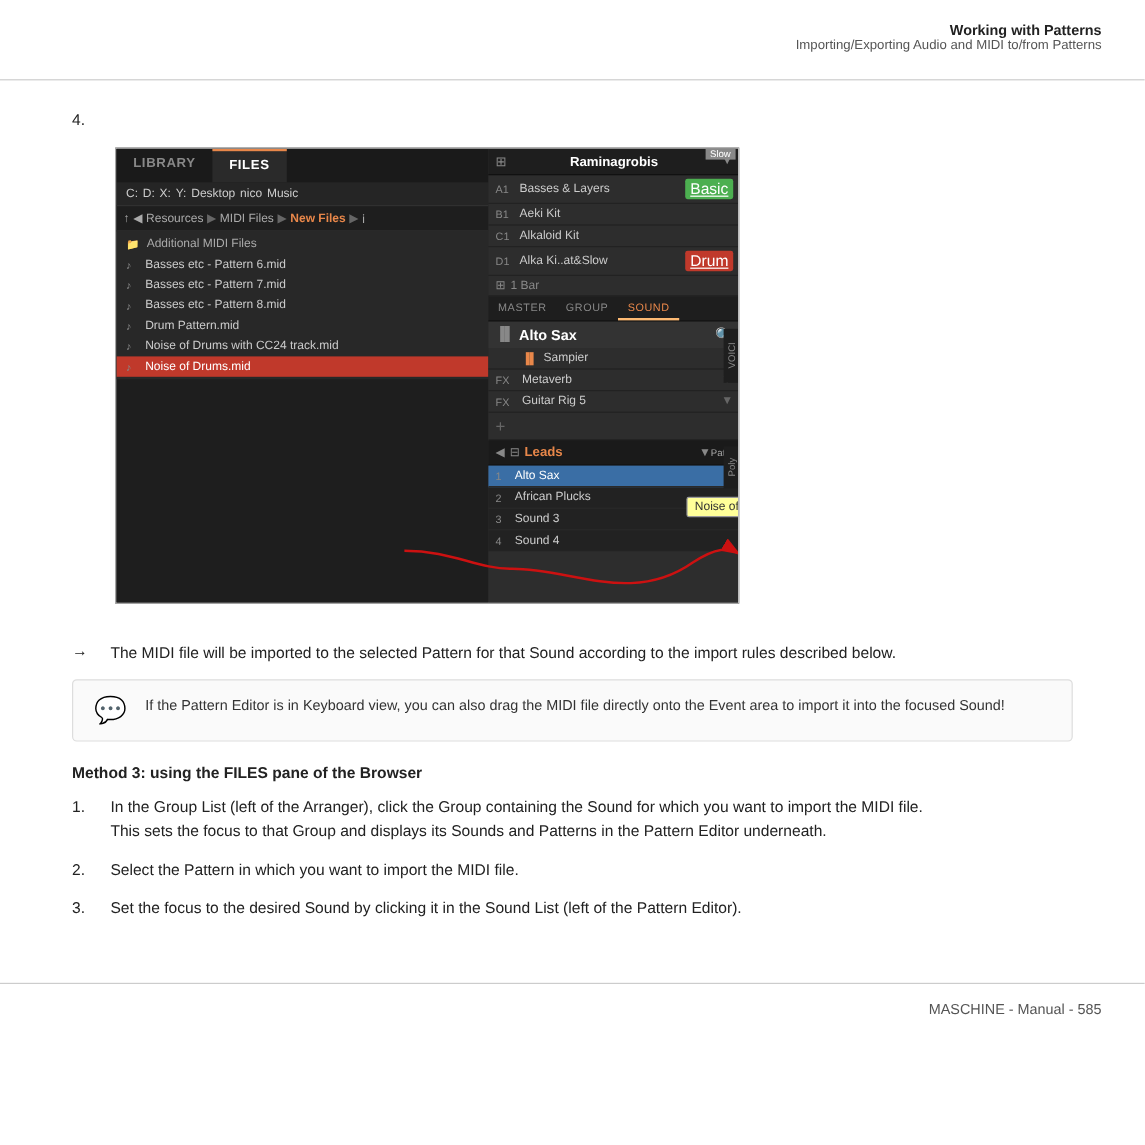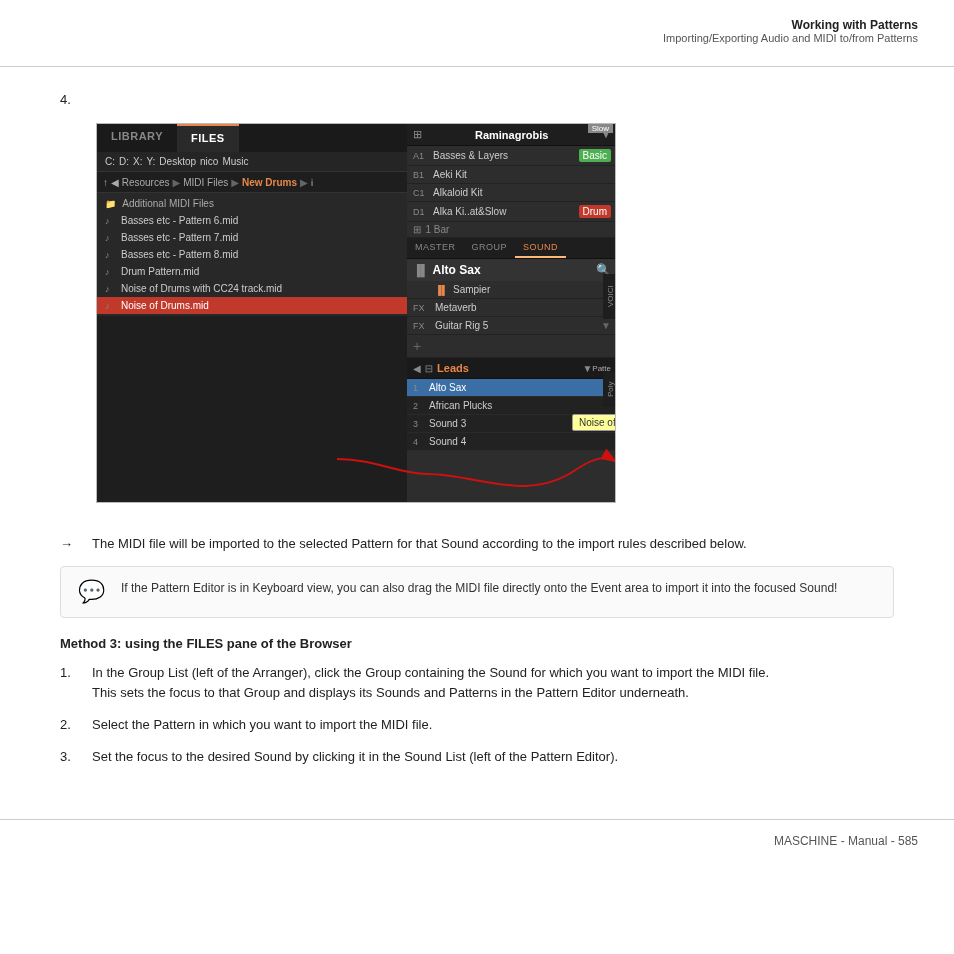--- a/index.html
+++ b/index.html
@@ -174,25 +174,26 @@
       border-bottom: 1px solid #222;
       gap: 4px;
     }
     .group-item .group-letter {
       color: #888;
       font-size: 9px;
       min-width: 16px;
     }
     .group-item .group-name { flex: 1; }
     .group-item .group-badge {
-      font-size: 10px;
+      font-size: 13px;
       padding: 1px 4px;
       border-radius: 2px;
       background: #e8874a;
       color: #fff;
+      text-decoration: underline;
     }
     .group-item .group-badge.green { background: #4caf50; }
     .group-item .group-badge.red { background: #c0392b; }
 
     .bar-indicator {
       display: flex;
       align-items: center;
       padding: 2px 6px;
       font-size: 10px;
       color: #888;
@@ -403,21 +404,21 @@
         <span class="drive-item">Music</span>
       </div>
 
       <div class="breadcrumb">
         <span>↑</span>
         <span>◀</span>
         <span>Resources</span>
         <span class="breadcrumb-sep">▶</span>
         <span>MIDI Files</span>
         <span class="breadcrumb-sep">▶</span>
-        <span class="breadcrumb-active">New Drums</span>
+        <span class="breadcrumb-active">New Files</span>
         <span class="breadcrumb-sep">▶</span>
         <span>ℹ</span>
       </div>
 
       <div class="file-list">
         <div class="file-list-item folder">
           <span class="file-icon">📁</span>
           <span>Additional MIDI Files</span>
         </div>
         <div class="file-list-item">

